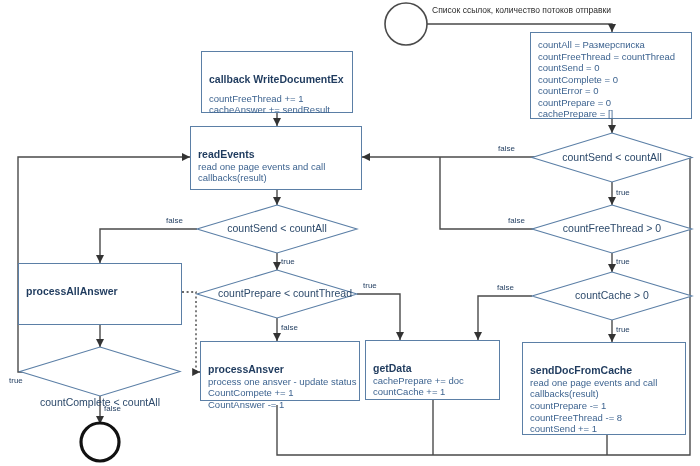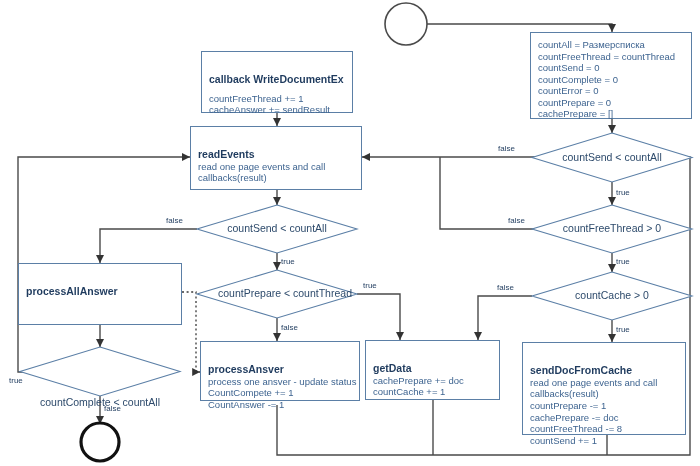--- a/index.html
+++ b/index.html
@@ -113,20 +113,21 @@
     <g fill="#ffffff" stroke="#5b7fa6" stroke-width="1.1">
       <polygon points="612,133 692,157.5 612,182 532,157.5"></polygon>
       <polygon points="612,205 692,229 612,253 532,229"></polygon>
       <polygon points="612,272 692,296 612,320 532,296"></polygon>
       <polygon points="277,205 357,229 277,253 197,229"></polygon>
       <polygon points="277,270 357,294 277,318 197,294"></polygon>
       <polygon points="100,347 180,371.5 100,396 20,371.5"></polygon>
     </g>
   </svg>
 
+  <div class="toplabel" style="left:432px;top:5px;">Список ссылок, количество потоков отправки</div>
 
   <div class="node" style="left:530px;top:32px;width:162px;height:87px;padding-top:6px;">
     <span class="ln">countAll = Размерсписка</span>
     <span class="ln">countFreeThread = countThread</span>
     <span class="ln">countSend = 0</span>
     <span class="ln">countComplete = 0</span>
     <span class="ln">countError = 0</span>
     <span class="ln">countPrepare = 0</span>
     <span class="ln">cachePrepare = []</span>
   </div>
@@ -159,21 +160,20 @@
     <span class="ttl">getData</span>
     <span class="ln">cachePrepare += doc</span>
     <span class="ln">countCache += 1</span>
   </div>
 
   <div class="node" style="left:522px;top:342px;width:164px;height:93px;">
     <span class="ttl">sendDocFromCache</span>
     <span class="ln">read one page events and call</span>
     <span class="ln">callbacks(result)</span>
     <span class="ln">countPrepare -= 1</span>
-    <span class="ln">cachePrepare -= doc</span>
     <span class="ln">countFreeThread -= 8</span>
     <span class="ln">countSend += 1</span>
   </div>
 
   <div class="dlabel" style="left:532px;top:151px;width:160px;">countSend &lt; countAll</div>
   <div class="dlabel" style="left:532px;top:222px;width:160px;">countFreeThread &gt; 0</div>
   <div class="dlabel" style="left:532px;top:289px;width:160px;">countCache &gt; 0</div>
   <div class="dlabel" style="left:197px;top:222px;width:160px;">countSend &lt; countAll</div>
   <div class="dlabel" style="left:200px;top:287px;width:170px;">countPrepare &lt; countThread</div>
   <div class="dlabel" style="left:20px;top:364px;width:160px;margin-top:32px;">countComplete &lt; countAll</div>

